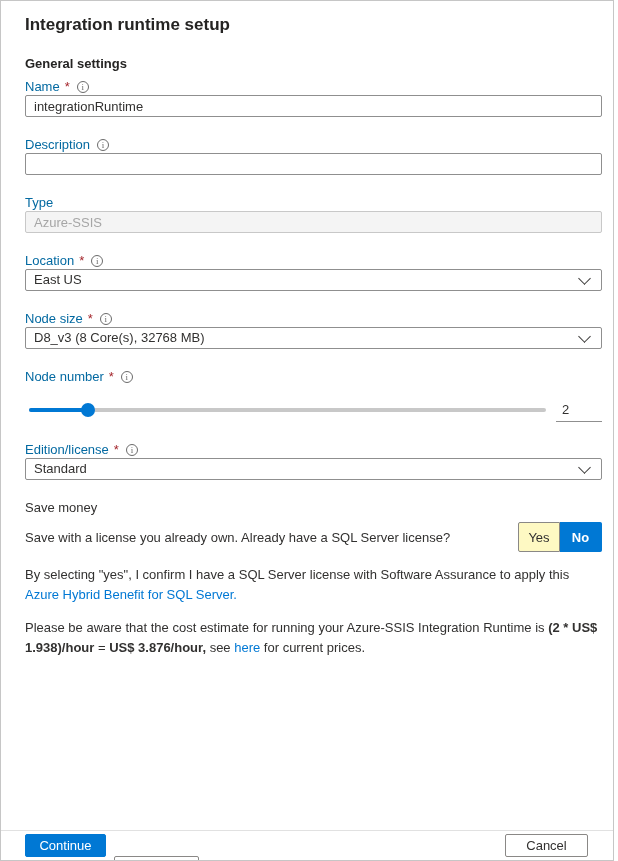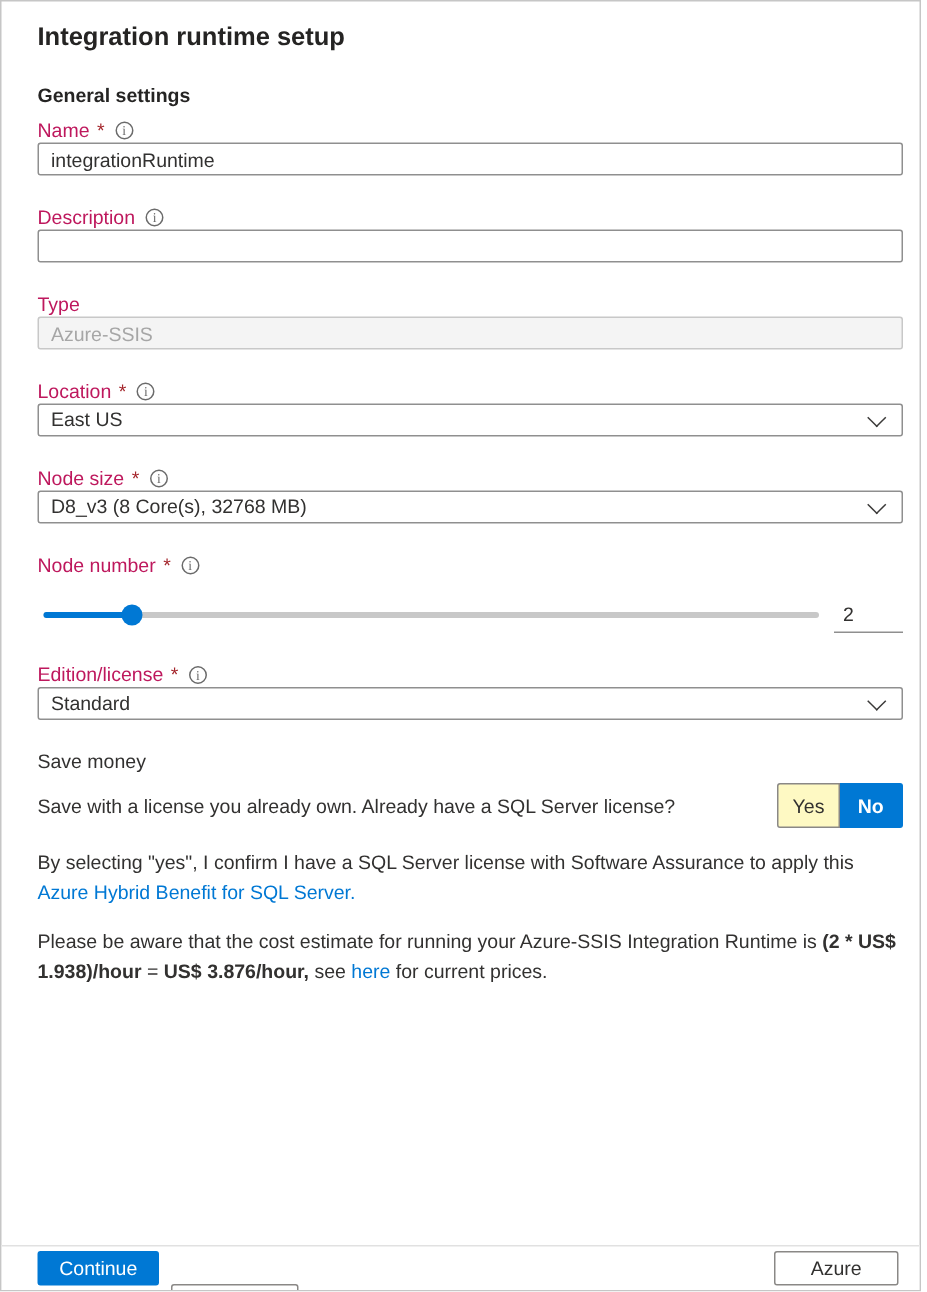--- a/index.html
+++ b/index.html
@@ -9,21 +9,21 @@
     border:1px solid #c6c6c6; background:#fff; position:relative; overflow:hidden;
     font-family:"Liberation Sans", sans-serif; font-size:13px; color:#323130;
   }
   .content { padding:12px 11px 0 24px; }
   .title { font-size:17px; font-weight:600; color:#252423; line-height:24px; }
   .section-heading { font-weight:700; font-size:13px; margin-top:19px; line-height:16px; color:#252423; }
 
   .label-row { display:flex; align-items:center; gap:5px; height:17px; }
   .label-row.first { margin-top:6px; }
   .label-row.gap { margin-top:19px; }
-  .label { color:#be185d; }
+  .label { color:#0369a1; }
   .required { color:#a4262c; }
   .info-icon {
     width:12px; height:12px; border:1px solid #6b6b6b; border-radius:50%;
     font-size:9px; line-height:11px; text-align:center; color:#6b6b6b;
     box-sizing:border-box; display:inline-block; margin-left:2px; cursor:default;
   }
   .info-icon::after { content:"i"; font-family:"Liberation Serif", serif; }
 
   .text-input, .select {
     box-sizing:border-box; width:100%; height:22px; border:1px solid #8f8f8f;
@@ -56,21 +56,21 @@
   .toggle-yes { background:#fef9c3; border:1px solid #8a8886; border-radius:2px 0 0 2px; color:#323130; }
   .toggle-no  { background:#0078d4; border:1px solid #0078d4; border-left:none; border-radius:0 2px 2px 0; color:#fff; font-weight:700; }
 
   .para { margin-top:13px; line-height:20px; }
   .para b { font-weight:700; }
   .link { color:#0078d4; text-decoration:none; cursor:pointer; }
 
   .footer {
     position:absolute; left:0; right:0; bottom:0; height:29px;
     border-top:1px solid #e1e1e1; background:#fff;
-    display:flex; align-items:center; padding:0 14px 0 24px;
+    display:flex; align-items:center; padding:0 25px 0 24px;
   }
   .btn {
     height:23px; font-family:inherit; font-size:13px; border-radius:2px;
     display:flex; align-items:center; justify-content:center; box-sizing:border-box; cursor:pointer;
   }
   .btn-primary { background:#0078d4; border:1px solid #0078d4; color:#fff; width:81px; }
   .btn-secondary { background:#fff; border:1px solid #8a8886; color:#323130; }
   .btn-back { width:85px; margin-left:8px;margin-top:44px; }
   .btn-cancel { width:83px; margin-left:auto; }
 </style>
@@ -162,15 +162,15 @@
 
     <div class="para">
       <span>Please be aware that the cost estimate for running your Azure-SSIS Integration Runtime is </span><b>(2 * US$ 1.938)/hour</b><span> = </span><b>US$ 3.876/hour,</b><span> see </span><a class="link">here</a><span> for current prices.</span>
     </div>
 
   </div>
 
   <div class="footer">
     <button class="btn btn-primary">Continue</button>
     <button class="btn btn-secondary btn-back">Back</button>
-    <button class="btn btn-secondary btn-cancel">Azure</button>
+    <button class="btn btn-secondary btn-cancel">Cancel</button>
   </div>
 </div>
 
 </body></html>

